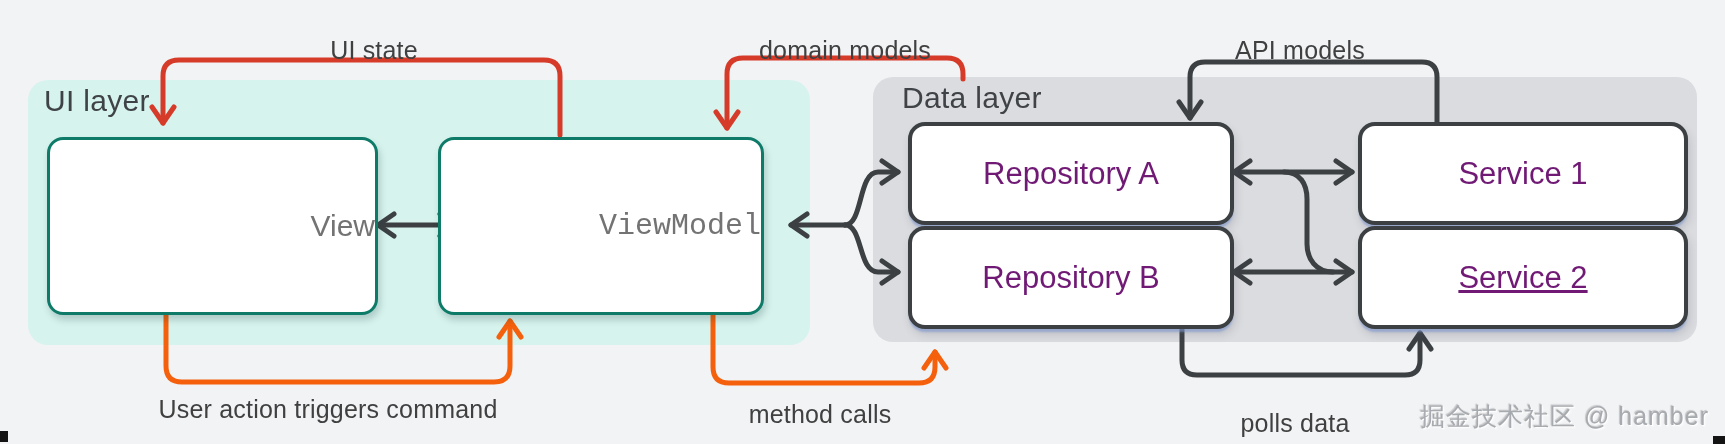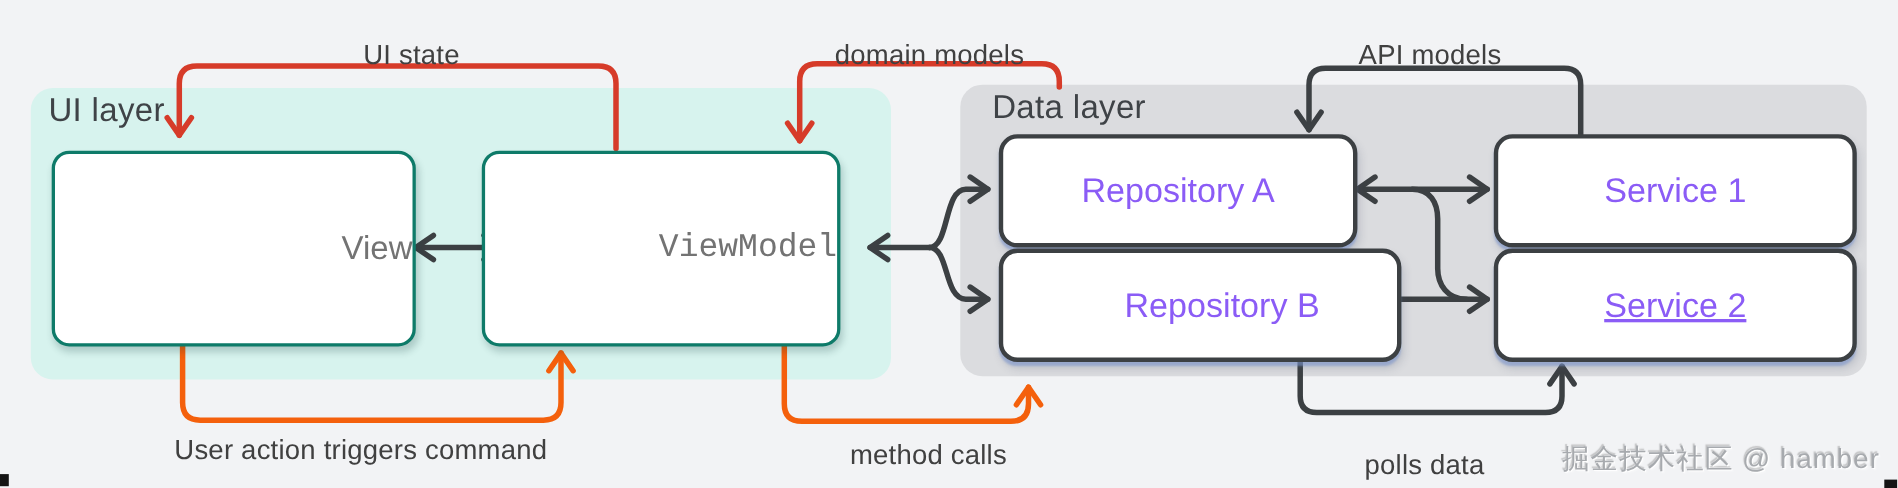--- a/index.html
+++ b/index.html
@@ -20,38 +20,38 @@
   .box{
     position:absolute;background:#ffffff;display:flex;align-items:center;justify-content:center;
     white-space:nowrap;font-weight:500;
   }
   .box-teal{
     border:3px solid #0e7b69;border-radius:16px;color:#737373;font-size:30px;
     box-shadow:2px 5px 7px rgba(20,60,60,.22);
     justify-content:flex-end;
   }
   .box-dark{
-    border:4px solid #3c4043;border-radius:17px;color:#8b5cf6;font-size:31px;
+    border:4px solid #3c4043;border-radius:17px;color:#701a75;font-size:31px;
     box-shadow:0 4px 2px -1px rgba(125,150,205,.6),2px 6px 8px rgba(60,70,100,.18);
   }
   .box-view{left:47px;top:137px;width:325px;height:172px;}
   .box-viewmodel{left:438px;top:137px;width:320px;height:172px;font-family:Liberation Mono, monospace;}
   .box-repo-a{left:908px;top:122px;width:318px;height:95px;}
-  .box-repo-b{left:908px;top:226px;width:318px;height:95px;padding-left:40px;}
+  .box-repo-b{left:908px;top:226px;width:318px;height:95px;}
   .box-service-1{left:1358px;top:122px;width:322px;height:95px;}
   .box-service-2{left:1358px;top:226px;width:322px;height:95px;text-decoration:underline;}
   .arrow-label{
     position:absolute;transform:translateX(-50%);font-size:25px;color:#404040;
     white-space:nowrap;letter-spacing:.2px;margin-top:12px;
   }
   .lbl-ui-state{left:374px;top:24px;}
   .lbl-domain-models{left:845px;top:24px;}
   .lbl-api-models{left:1300px;top:24px;}
   .lbl-user-action{left:328px;top:383px;}
-  .lbl-method-calls{left:844px;top:388px;}
+  .lbl-method-calls{left:820px;top:388px;}
   .lbl-polls-data{left:1295px;top:397px;}
   svg.arrows{position:absolute;left:0;top:0;width:1725px;height:444px;pointer-events:none;}
   .watermark{
     position:absolute;right:16px;top:400px;font-size:25px;font-weight:400;
     color:#a7aaae;letter-spacing:1px;white-space:nowrap;
     text-shadow:1px 1px 0 rgba(255,255,255,.9),2px 2px 2px rgba(255,255,255,.45),-1px -1px 1px rgba(90,90,90,.3);
   }
   .corner-mark{position:absolute;background:#141414;}
   .mark-bl{left:0;top:431px;width:8px;height:11px;}
   .mark-br{left:1713px;top:436px;width:12px;height:8px;}

